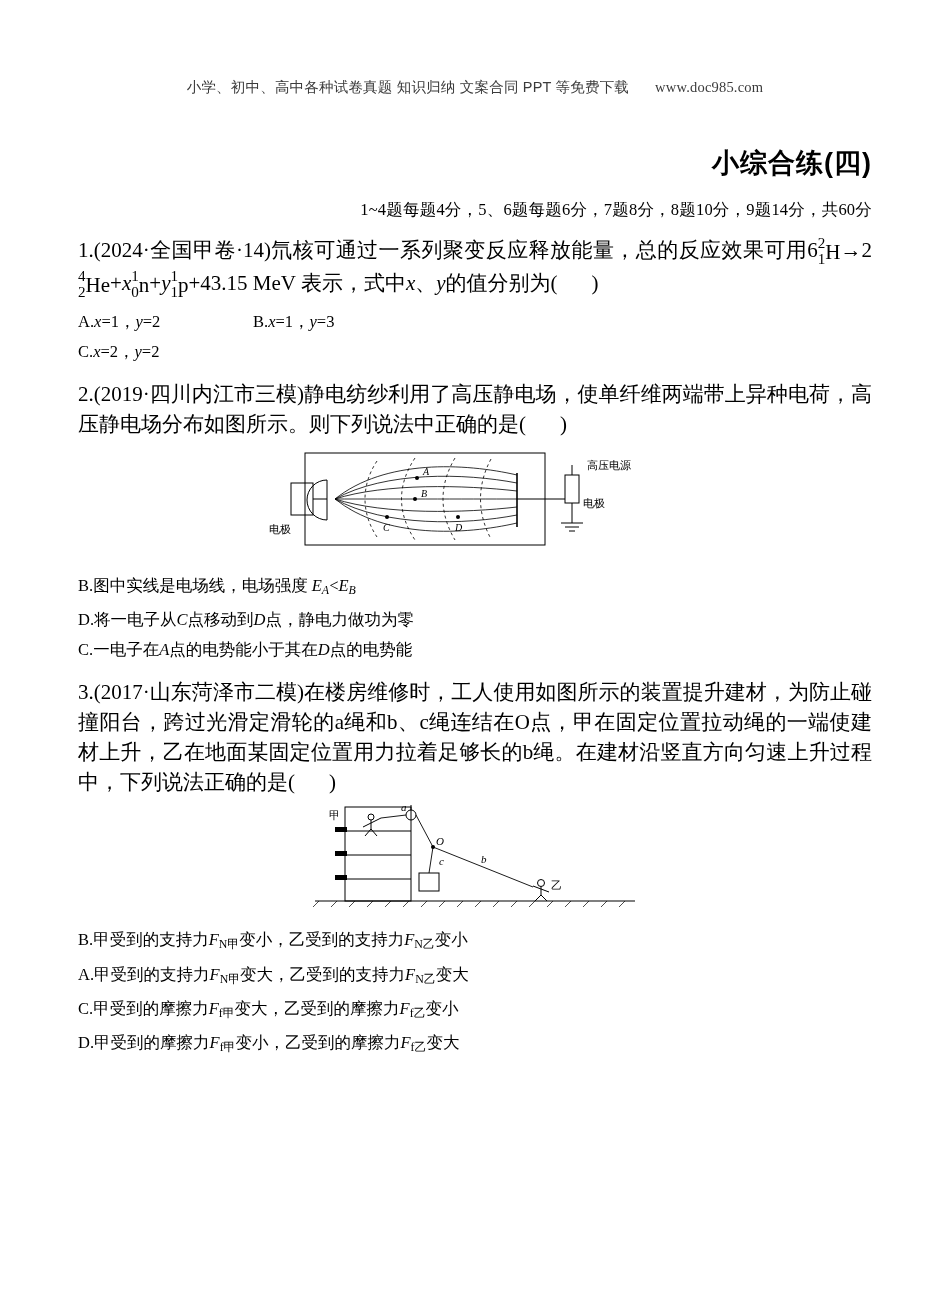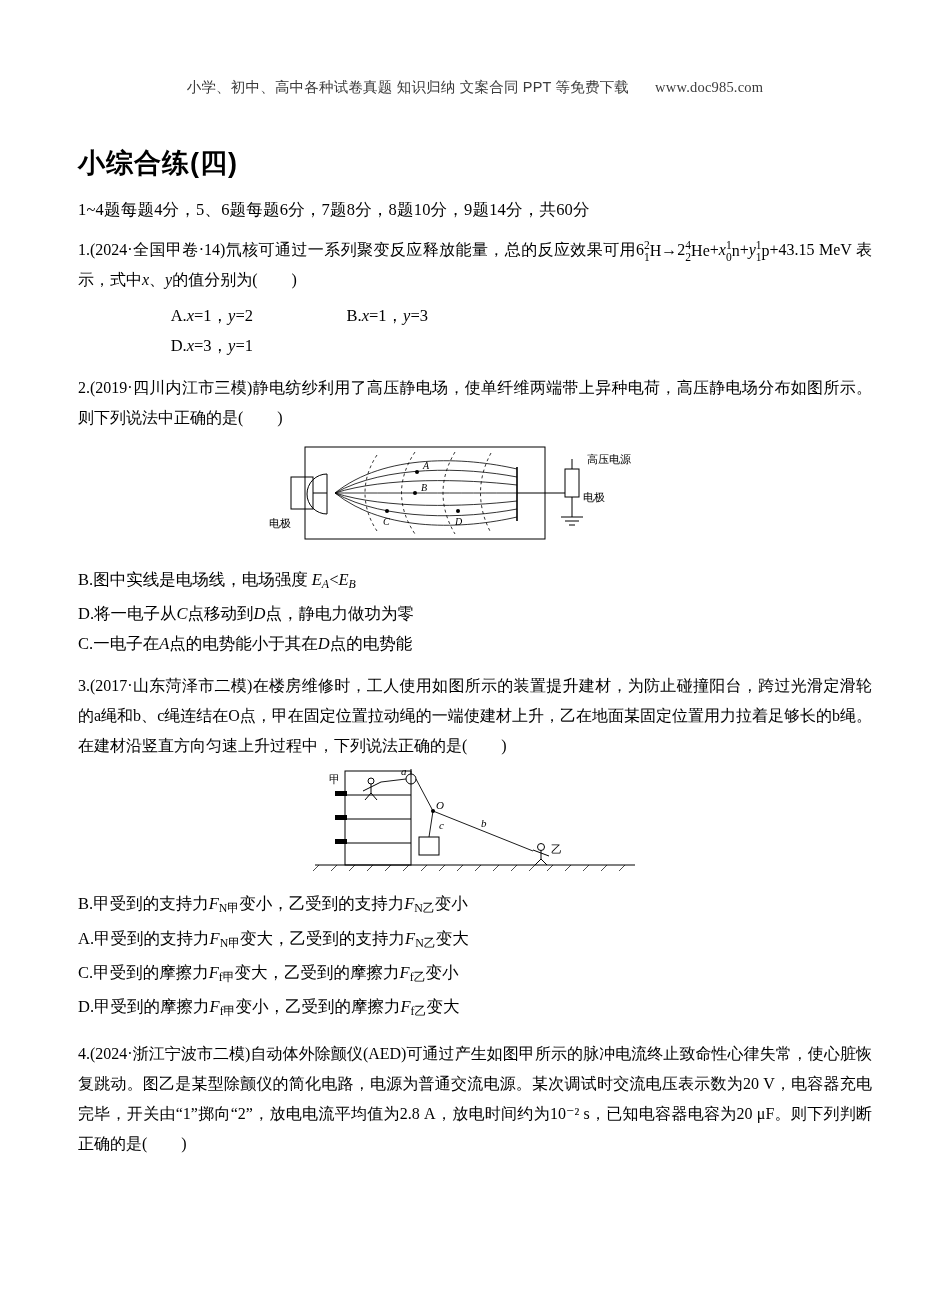--- a/index.html
+++ b/index.html
@@ -28,49 +28,49 @@
     font-size: 14.5px;
     color: #3b3b3b;
     padding-top: 54px;
     letter-spacing: 0.2px;
   }
   .header .site {
     margin-left: 26px;
     font-family: "Liberation Serif", serif;
   }
   h1.title {
-    text-align: left;
+    text-align: right;
     font-family: "Liberation Sans", sans-serif;
     font-weight: bold;
     font-size: 27px;
     letter-spacing: 1px;
     margin: 48px 0 18px 0;
   }
   .scoreline {
     font-size: 16.5px;
     margin: 0 0 14px 0;
     letter-spacing: 0.2px;
+    text-align: right;
   }
   .q {
-    font-size: 16px;
+    font-size: 21px;
     line-height: 30px;
     margin: 0 0 6px 0;
     text-align: justify;
   }
   .opt {
     font-size: 16.5px;
     line-height: 30px;
     margin: 0;
   }
   .opt-row {
     display: flex;
   }
   .opt-row .opt-cell {
     width: 175px;
-    text-align: right;
   }
   .blank {
     display: inline-block;
     min-width: 34px;
   }
   i, .it { font-style: italic; }
   sub { font-size: 0.72em; vertical-align: -0.28em; }
   .nuc {
     display: inline-block;
     vertical-align: middle;
@@ -116,21 +116,21 @@
   <div class="opt-row">
     <div class="opt-cell">
         <p class="opt">A.<i>x</i>=1，<i>y</i>=2</p>
       </div>
     <div class="opt-cell">
         <p class="opt">B.<i>x</i>=1，<i>y</i>=3</p>
       </div>
   </div>
   <div class="opt-row">
     <div class="opt-cell">
-        <p class="opt">D.<i>x</i>=3，<i>y</i>=1</p>
+        <p class="opt">C.<i>x</i>=2，<i>y</i>=2</p>
       </div>
   </div>
 
   <p class="q" style="margin-top:12px">
     <span>2.</span><span>(2019·四川内江市三模)</span><span>静电纺纱利用了高压静电场，使单纤维两端带上异种电荷，高压静电场分布如图所示。则下列说法中正确的是(</span><span class="blank"></span><span>)</span>
   </p>
 
   <div class="figwrap fig2">
     <svg width="420" height="110" viewBox="0 0 420 110">
 
@@ -256,18 +256,15 @@
       <text x="134" y="62" font-family="Liberation Serif, serif" font-size="11" font-style="italic">c</text>
       <text x="246" y="86" font-family="Liberation Sans, sans-serif" font-size="11">乙</text>
     </svg>
   </div>
 
   <p class="opt">B.甲受到的支持力<i>F</i><sub>N甲</sub>变小，乙受到的支持力<i>F</i><sub>N乙</sub>变小</p>
   <p class="opt">A.甲受到的支持力<i>F</i><sub>N甲</sub>变大，乙受到的支持力<i>F</i><sub>N乙</sub>变大</p>
   <p class="opt">C.甲受到的摩擦力<i>F</i><sub>f甲</sub>变大，乙受到的摩擦力<i>F</i><sub>f乙</sub>变小</p>
   <p class="opt">D.甲受到的摩擦力<i>F</i><sub>f甲</sub>变小，乙受到的摩擦力<i>F</i><sub>f乙</sub>变大</p>
 
-  <p class="q" style="margin-top:12px">
-    <span>4.</span><span>(2024·浙江宁波市二模)</span><span>自动体外除颤仪(AED)可通过产生如图甲所示的脉冲电流终止致命性心律失常，使心脏恢复跳动。图乙是某型除颤仪的简化电路，电源为普通交流电源。某次调试时交流电压表示数为20 V，电容器充电完毕，开关由“1”掷向“2”，放电电流平均值为2.8 A，放电时间约为10⁻² s，已知电容器电容为20 μF。则下列判断正确的是(</span><span class="blank"></span><span>)</span>
-  </p>
 
   <div class="tail"></div>
 </div>
 
 </body></html>

